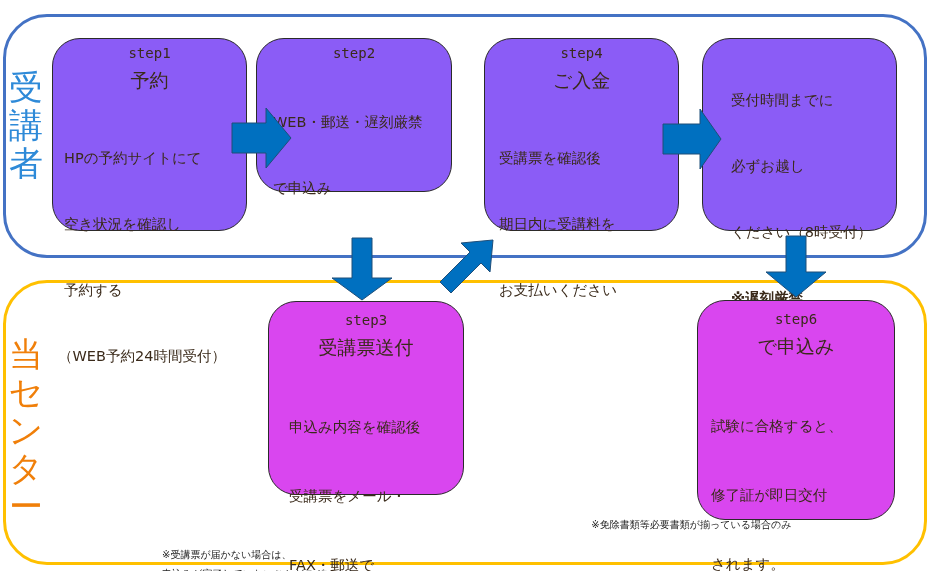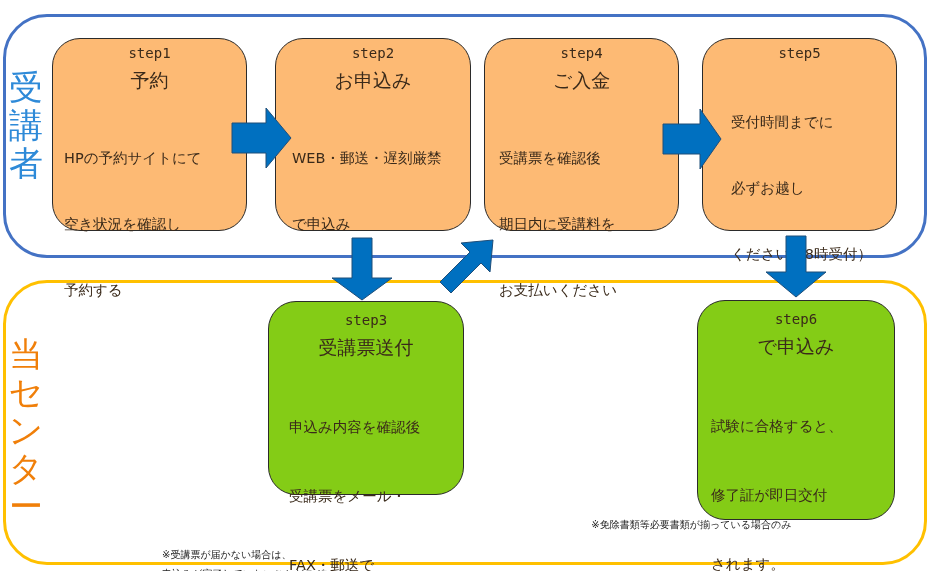--- a/index.html
+++ b/index.html
@@ -8,31 +8,31 @@
   .lane { position:absolute; box-sizing:border-box; border-radius:44px; background:#fff; }
   .lane-blue { left:3px; top:14px; width:924px; height:244px; border:3px solid #4472c4; }
   .lane-yellow { left:3px; top:280px; width:924px; height:285px; border:3px solid #ffc000; }
   .lane-label { position:absolute; font-size:34px; line-height:38px; width:40px; text-align:center; }
   .lane-label.blue { left:6px; top:68px; color:#2e8ad8; }
   .lane-label.orange { left:6px; top:335px; color:#f07f09; }
   .lane-label span { display:block; }
 
   .step { position:absolute; box-sizing:border-box; border:1.5px solid #2b2b2b; border-radius:28px;
           color:#3a2a1a; }
-  .step.blue { background:#fdba74; }
-  .step.yellow { background:#84cc16; }
+  .step.blue { background:#8b5cf6; }
+  .step.yellow { background:#d946ef; }
   .step .num { text-align:center; font-family:"DejaVu Sans Mono", "Liberation Mono", monospace;
                font-size:14px; margin-top:6px; line-height:16px; color:#3a2a1a; }
   .step .title { text-align:center; font-size:19px; line-height:34px; margin-top:2px; color:#3a2a1a; }
   .step .body { font-size:14.5px; line-height:22px; margin-top:6px; padding-left:11px; color:#3a2a1a; white-space:pre; }
   .step .body .line { display:block; }
   .step .body .bold { font-weight:bold; }
 
   #s1 { left:52px; top:38px; width:195px; height:193px; }
-  #s2 { left:275px; top:38px; width:196px; height:193px; }
+  #s2 { left:256px; top:38px; width:196px; height:154px; }
   #s4 { left:484px; top:38px; width:195px; height:193px; }
   #s5 { left:702px; top:38px; width:195px; height:193px; }
   #s3 { left:268px; top:301px; width:196px; height:194px; }
   #s6 { left:697px; top:300px; width:198px; height:220px; }
 
   .note { position:absolute; font-size:10px; line-height:19px; color:#222; white-space:pre; }
   #note3 { left:162px; top:497px; }
   #note6 { left:585px; top:496px; }
 
   svg.arrows { position:absolute; left:0; top:0; width:934px; height:571px; pointer-events:none; }
@@ -56,44 +56,43 @@
   <span>ー</span>
 </div>
 
 <div class="step blue" id="s1">
   <div class="num">step1</div>
   <div class="title">予約</div>
   <div class="body">
     <span class="line">HPの予約サイトにて</span>
     <span class="line">空き状況を確認し</span>
     <span class="line">予約する</span>
+    <span class="line" style="margin-left:-6px;">（WEB予約24時間受付）</span>
   </div>
 </div>
 
 <div class="step blue" id="s2">
   <div class="num">step2</div>
-  <div class="title">お申込み</div>
   <div class="body" style="padding-left:16px;">
     <span class="line">WEB・郵送・遅刻厳禁</span>
     <span class="line">で申込み</span>
   </div>
 </div>
 
 <div class="step blue" id="s4">
   <div class="num">step4</div>
   <div class="title">ご入金</div>
   <div class="body" style="padding-left:14px;">
     <span class="line">受講票を確認後</span>
     <span class="line">期日内に受講料を</span>
     <span class="line">お支払いください</span>
   </div>
 </div>
 
 <div class="step blue" id="s5">
-  <div class="num">step5</div>
   <div class="body" style="padding-left:28px;">
     <span class="line">受付時間までに</span>
     <span class="line">必ずお越し</span>
     <span class="line">ください（8時受付）</span>
     <span class="line bold">※遅刻厳禁</span>
   </div>
 </div>
 
 <div class="step yellow" id="s3">
   <div class="num" style="margin-top:10px;">step3</div>

